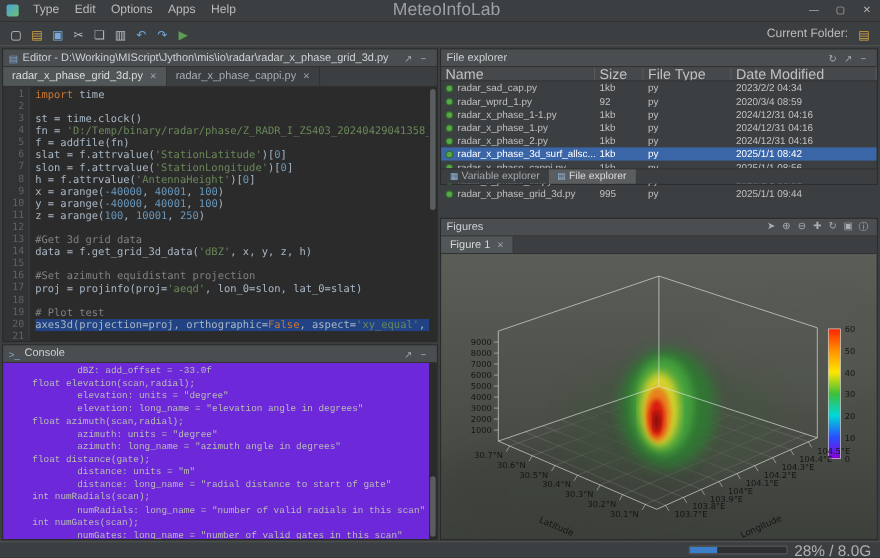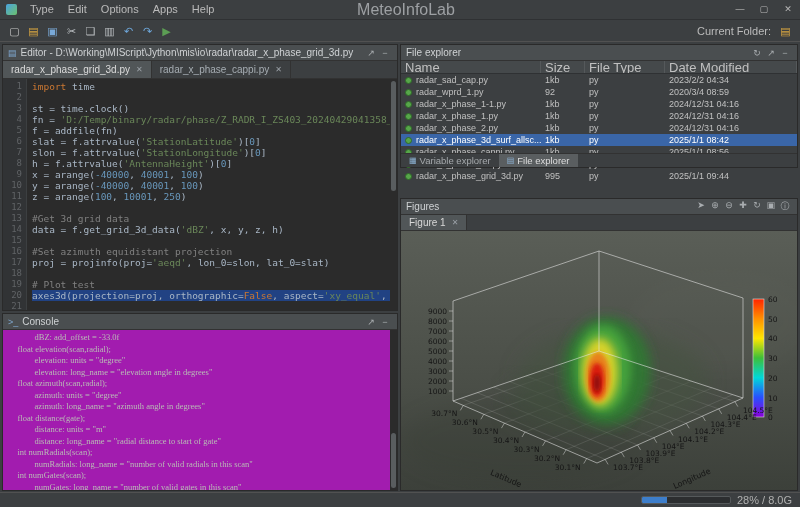--- a/index.html
+++ b/index.html
@@ -37,21 +37,21 @@
   .code-wrap{position:absolute;top:34px;left:0;right:0;bottom:0;background:#2b2b2b;display:flex;overflow:hidden}
   .gutter{width:24px;background:#313335;border-right:1px solid #3c3f41;text-align:right;padding:2px 4px 0 0;color:#606366;font-family:"DejaVu Sans Mono",monospace;font-size:9px;line-height:11px;flex:none}
   .code{flex:1;padding:2px 0 0 5px;font-family:"DejaVu Sans Mono",monospace;font-size:9.5px;line-height:11px;white-space:pre;color:#a9b7c6;overflow:hidden}
   .code-line{height:11px}
   .code-line.selected{background:#214283}
   .tok-k{color:#cc7832}.tok-s{color:#6a8759}.tok-n{color:#6897bb}.tok-c{color:#808080}.tok-p{color:#a9b7c6}
   .vscroll{width:7px;flex:none;position:relative;background:#2b2b2b}
   .vthumb{position:absolute;left:1px;right:1px;background:#595d5f;border-radius:3px}
 
   .console-panel{left:2px;top:313px;width:396px;height:178px}
-  .console-body{position:absolute;top:16px;left:0;right:7px;bottom:0;background:#a21caf;padding:2px 0 12px 6px;font-family:Liberation Serif, serif;font-size:8.5px;line-height:11.5px;white-space:pre;color:#b9bdb6;overflow:hidden}
+  .console-body{position:absolute;top:16px;left:0;right:7px;bottom:0;background:#6d28d9;padding:2px 0 12px 6px;font-family:Liberation Mono, monospace;font-size:8.5px;line-height:11.5px;white-space:pre;color:#b9bdb6;overflow:hidden}
   .console-scroll{position:absolute;top:16px;bottom:0;right:0;width:7px;background:#2b2b2b}
 
   .explorer-panel{left:400px;top:44px;width:398px;height:124px}
   .ftable-header{position:absolute;top:16px;left:0;right:0;height:13px;display:flex;background:#45494b;border-bottom:1px solid #2f3133;font-size:13px;color:#c0c0c0}
   .fcol{display:flex;align-items:center;padding:0 4px;border-right:1px solid #55595b;overflow:hidden;white-space:nowrap}
   .c0{width:140px;flex:none}.c1{width:44px;flex:none}.c2{width:80px;flex:none}.c3{flex:1}
   .frows{position:absolute;top:29px;left:0;right:0;height:108px;overflow:hidden}
   .frow{display:flex;height:12px;align-items:center;font-size:9px;color:#c0c0c0}
   .frow.selected{background:#3a66a8;color:#ffffff}
   .fcell{display:flex;align-items:center;padding:17px 4px;overflow:hidden;white-space:nowrap}
@@ -64,21 +64,21 @@
   .figures-panel{left:400px;top:198px;width:398px;height:293px}
   .ftab-row{position:absolute;top:16px;left:0;right:0;height:16px;display:flex;background:#3c3f41;border-bottom:1px solid #323232}
   .ftab{display:flex;align-items:center;padding:0 8px;font-size:10px;color:#d8d8d8;background:#515658;border-right:1px solid #323232}
   .fig-canvas{position:absolute;top:32px;left:0;right:0;bottom:0}
   .tick{font-family:"DejaVu Sans",sans-serif;font-size:7.5px;fill:#151515}
   .axlabel{font-family:"DejaVu Sans",sans-serif;font-size:8px;fill:#151515}
   .cube{stroke:#e3e3e3;stroke-width:0.7;fill:none;opacity:0.85}
   .gridline{stroke:#d8d8d8;stroke-width:0.5;opacity:0.28}
   .tickmark{stroke:#e0e0e0;stroke-width:0.6;opacity:0.8}
 
-  .statusbar{position:absolute;bottom:0;left:0;right:0;height:15px;display:flex;align-items:center;justify-content:flex-end;gap:6px;padding:0 8px;border-top:1px solid #515151;background:#3c3f41;font-size:11px;color:#b0b0b0}
+  .statusbar{position:absolute;bottom:0;left:0;right:0;height:15px;display:flex;align-items:center;justify-content:flex-end;gap:6px;padding:0 8px;border-top:1px solid #515151;background:#3c3f41;font-size:14px;color:#b0b0b0}
   .mem-bar{width:90px;height:8px;background:#2c2e30;border:1px solid #55595b;border-radius:2px;overflow:hidden}
   .mem-fill{height:100%;background:#3d7ecb}
 </style>
 </head>
 <body>
 
 <div class="window">
 
   <div class="titlebar">
     <div class="app-icon"></div>

